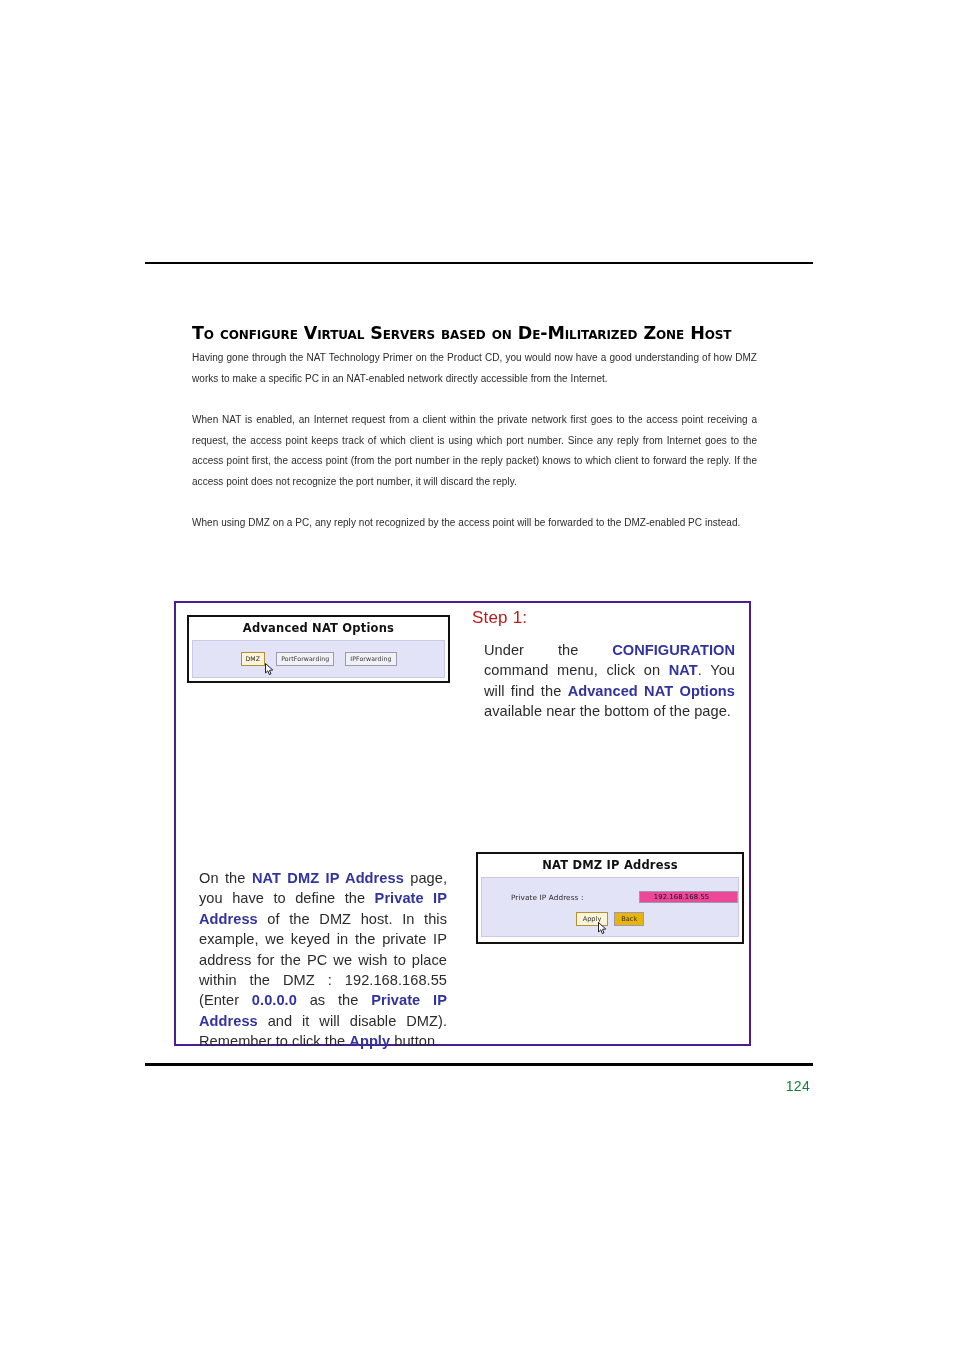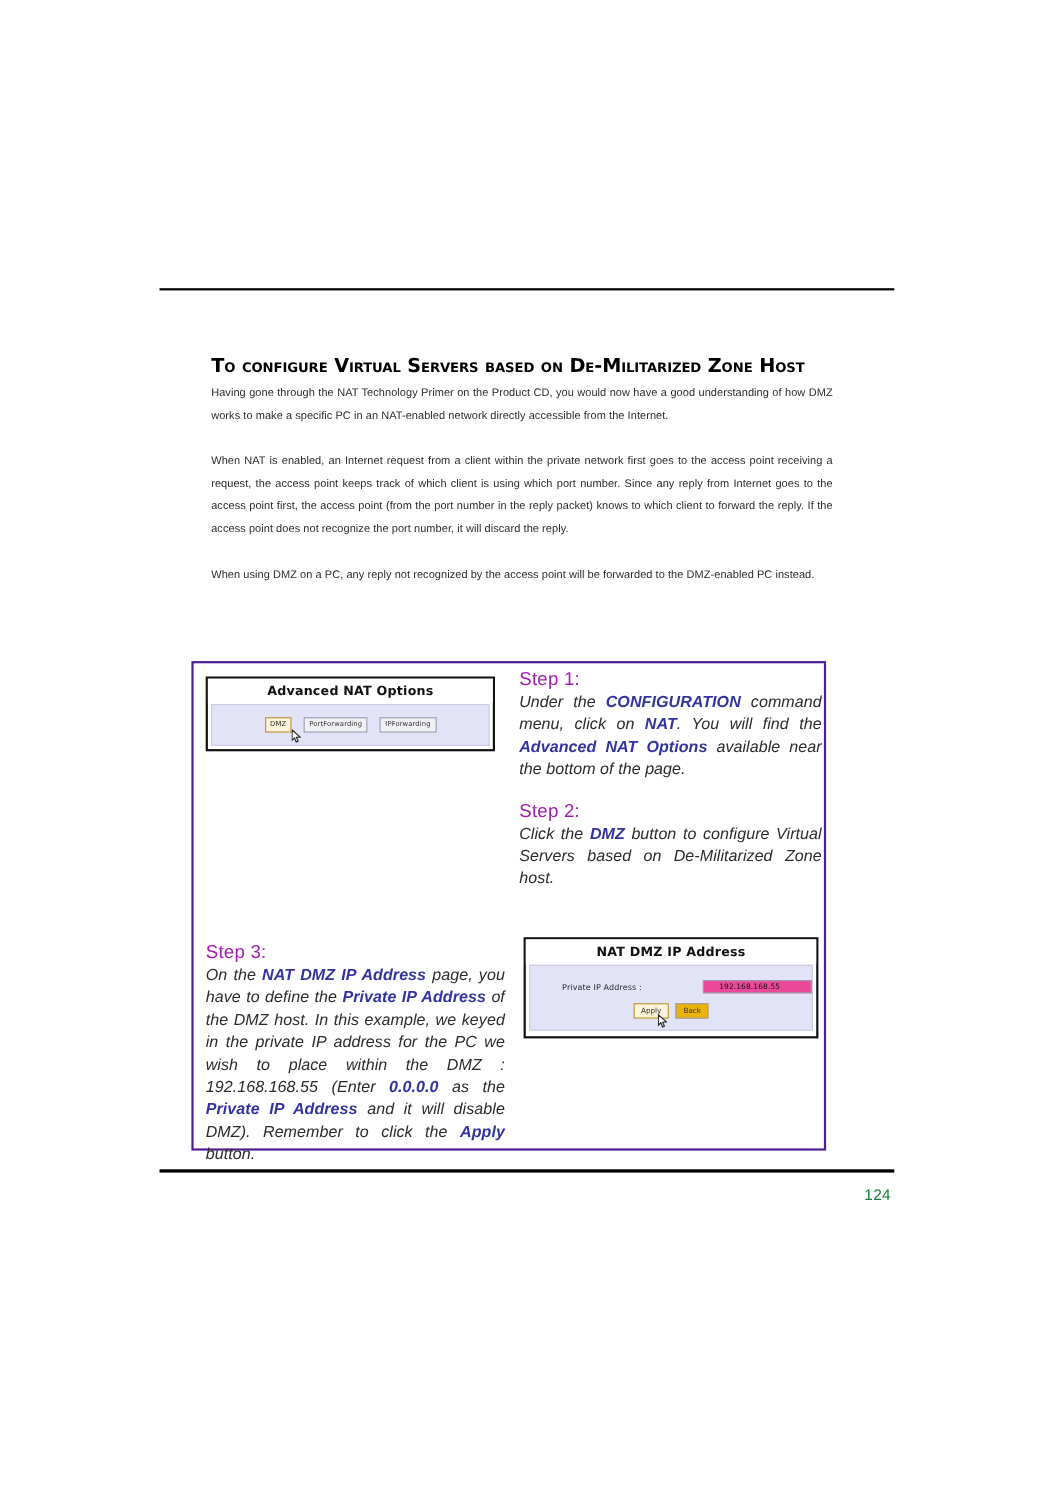--- a/index.html
+++ b/index.html
@@ -103,32 +103,31 @@
 
   
   .cell-shot1  { position:absolute; left: 11px;  top: 12px;  width: 285px; }
   .cell-steps12{ position:absolute; left: 296px; top: 5px;   width: 275px; }
   .cell-step3  { position:absolute; left: 11px;  top: 253px; width: 272px; }
   .cell-shot2  { position:absolute; left: 300px; top: 249px; width: 270px; }
 
   
   .step-title {
     font-size: 17px;
-    color: #a21caf;
+    color: #b91c1c;
     margin: 0 0 1px 0;
     letter-spacing: .2px;
   }
   .step-body {
     font-size: 14.6px;
     line-height: 20.4px;
     text-align: justify;
     color: #2b2b2b;
-    margin: 0;
+    margin: 12px;
     letter-spacing: .05px;
-    font-style: italic;
   }
   .step-block { margin-bottom: 17px; }
   .step-block:last-child { margin-bottom: 0; }
   .b { font-weight: bold; color: #3333a0; }
   .plain { color: #2b2b2b; font-weight: normal; }
 
   
   .shot {
     border: 2px solid #111111;
     background: #ffffff;
@@ -264,28 +263,23 @@
             </span>
           </div>
         </div>
       </div>
 
       <div class="cell-steps12">
         <div class="step-block">
           <div class="step-title">Step 1:</div>
           <p class="step-body"><span class="plain">Under the </span><span class="b">CONFIGURATION</span><span class="plain"> command menu, click on </span><span class="b">NAT</span><span class="plain">. You will find the </span><span class="b">Advanced NAT Options</span><span class="plain"> available near the bottom of the page.</span></p>
         </div>
-        <div class="step-block">
-          <div class="step-title">Step 2:</div>
-          <p class="step-body"><span class="plain">Click the </span><span class="b">DMZ</span><span class="plain"> button to configure Virtual Servers based on De-Militarized Zone host.</span></p>
-        </div>
       </div>
 
       <div class="cell-step3">
-        <div class="step-title">Step 3:</div>
         <p class="step-body"><span class="plain">On the </span><span class="b">NAT DMZ IP Address</span><span class="plain"> page, you have to define the </span><span class="b">Private IP Address</span><span class="plain"> of the DMZ host. In this example, we keyed in the private IP address for the PC we wish to place within the DMZ : 192.168.168.55 (Enter </span><span class="b">0.0.0.0</span><span class="plain"> as the </span><span class="b">Private IP Address</span><span class="plain"> and it will disable DMZ). Remember to click the </span><span class="b">Apply</span><span class="plain"> button.</span></p>
       </div>
 
       <div class="cell-shot2">
         <div class="shot shot-dmz rel">
           <div class="shot-title">NAT DMZ IP Address</div>
           <div class="shot-panel dmz-panel rel">
             <div class="dmz-row">
               <span class="dmz-label">Private IP Address :</span>
               <span class="dmz-input">192.168.168.55</span>

